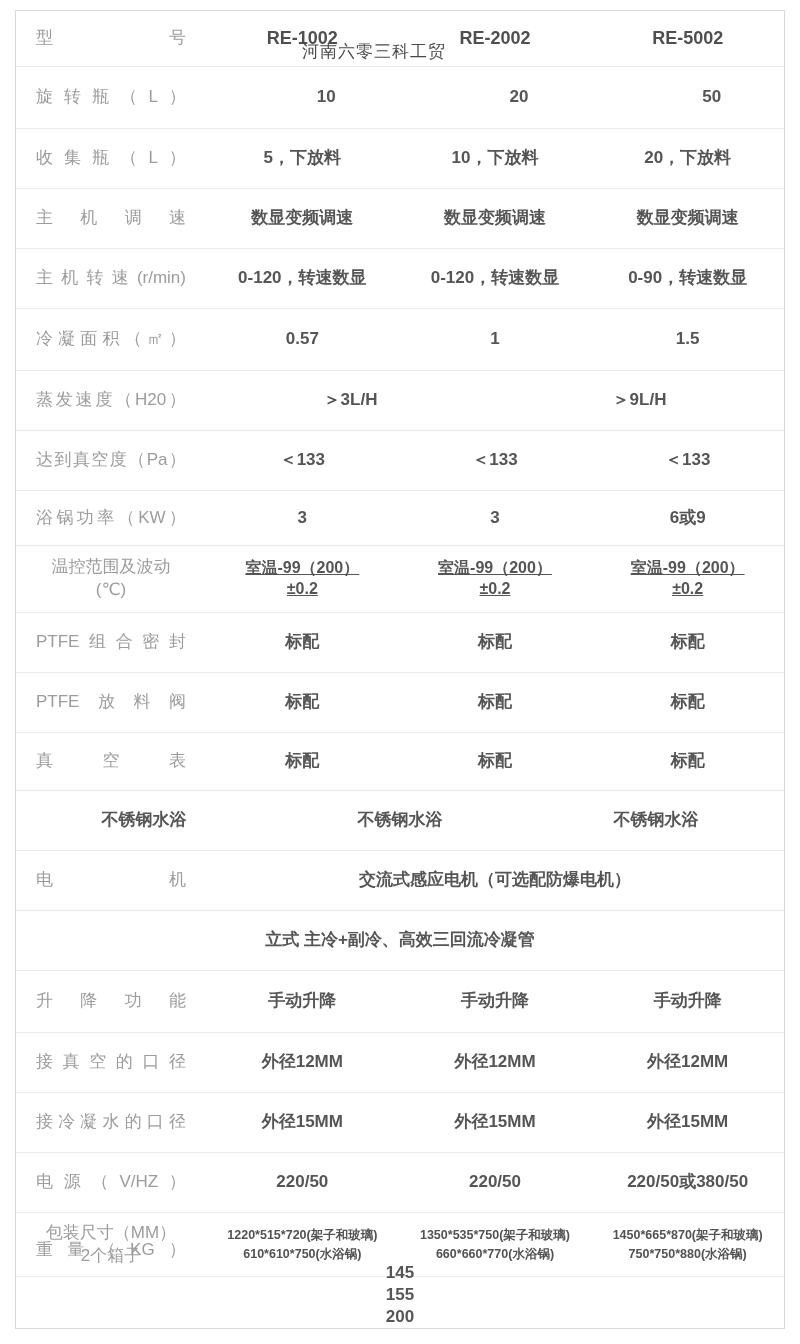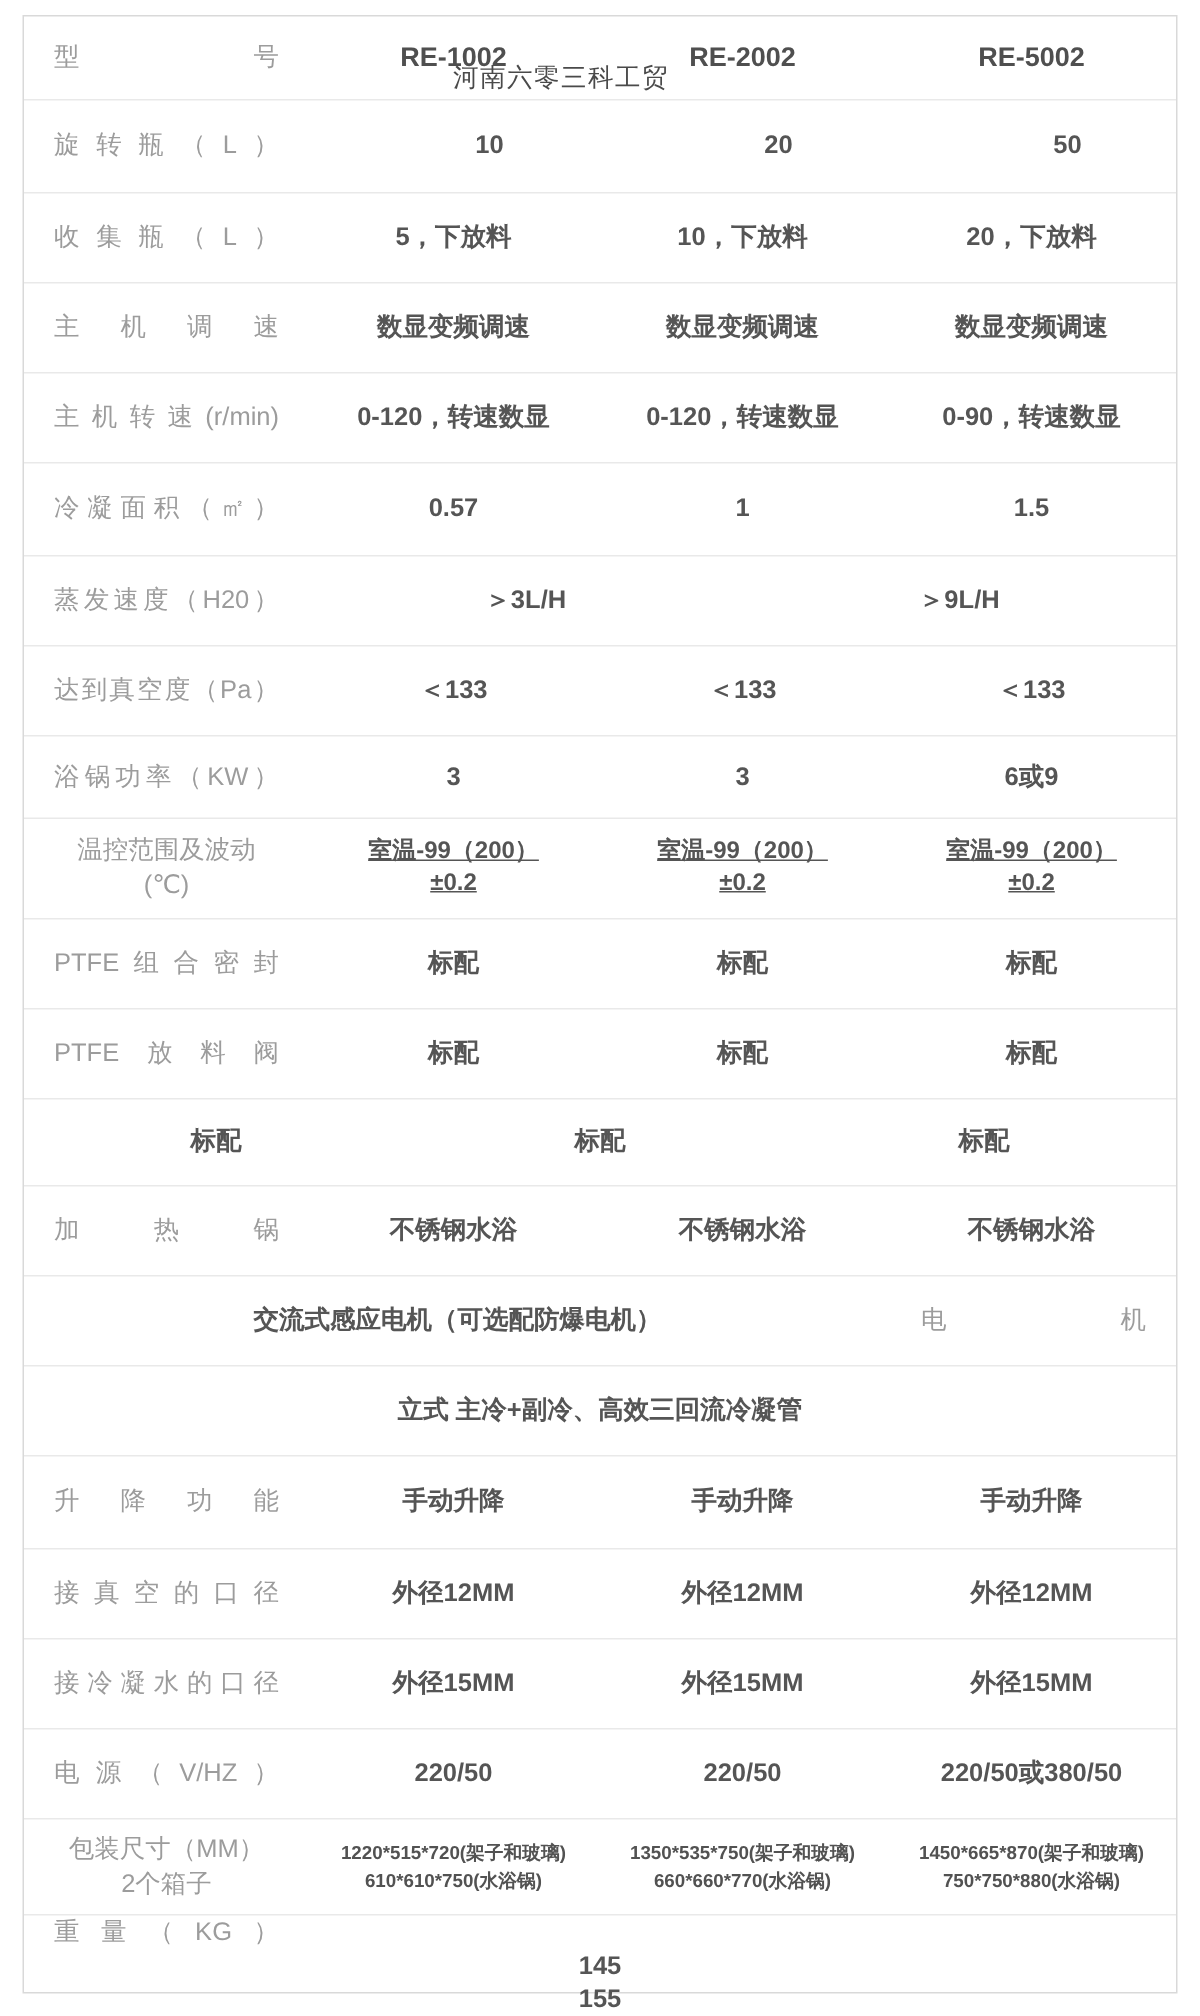--- a/index.html
+++ b/index.html
@@ -7,21 +7,21 @@
     width:800px;height:1344px;background:#ffffff;position:relative;
     font-family:"Liberation Sans","DejaVu Sans",sans-serif;
     -webkit-font-smoothing:antialiased;
   }
   .spec-table{
     position:absolute;left:15px;top:10px;width:770px;
     border:1px solid #d9d9d9;background:#ffffff;box-sizing:border-box;
   }
   .row{
     display:flex;align-items:stretch;height:60px;
-    border-bottom:1px solid #e9e9e9;box-sizing:border-box;
+    border-bottom:1px solid #e9e9e9;box-sizing:border-box;justify-content:flex-end;
   }
   .row:last-child{border-bottom:none;}
   
   .row:nth-child(1){height:56px;}
   .row:nth-child(2){height:62px;gap:48px;}
   .row:nth-child(6){height:62px;}
   .row:nth-child(9){height:55px;}
   .row:nth-child(10){height:67px;}
   .row:nth-child(13){height:58px;}
   .row:nth-child(17){height:62px;}
@@ -218,50 +218,50 @@
         <div>标配</div>
       </div>
       <div class="cell value">
         <div>标配</div>
       </div>
       <div class="cell value">
         <div>标配</div>
       </div>
     </div>
     <div class="row">
-      <div class="cell value">
-        <div>标配</div>
-      </div>
-      <div class="cell value">
-        <div>标配</div>
-      </div>
-      <div class="cell value">
-        <div>标配</div>
-      </div>
-    </div>
-    <div class="row">
-      <div class="cell label justify">
-        <div class="lab-line">加热锅</div>
-      </div>
+      <div class="cell label justify">
+        <div class="lab-line">真空表</div>
+      </div>
+      <div class="cell value">
+        <div>标配</div>
+      </div>
+      <div class="cell value">
+        <div>标配</div>
+      </div>
+      <div class="cell value">
+        <div>标配</div>
+      </div>
+    </div>
+    <div class="row">
       <div class="cell value">
         <div>不锈钢水浴</div>
       </div>
       <div class="cell value">
         <div>不锈钢水浴</div>
       </div>
       <div class="cell value">
         <div>不锈钢水浴</div>
       </div>
     </div>
     <div class="row">
+      <div class="cell label justify">
+        <div class="lab-line">电机</div>
+      </div>
       <div class="cell value span">
         <div>交流式感应电机（可选配防爆电机）</div>
-      </div>
-      <div class="cell label justify">
-        <div class="lab-line">电机</div>
       </div>
     </div>
     <div class="row">
       <div class="cell value span">
         <div>立式 主冷+副冷、高效三回流冷凝管</div>
       </div>
     </div>
     <div class="row">
       <div class="cell label justify">
         <div class="lab-line">升降功能</div>

